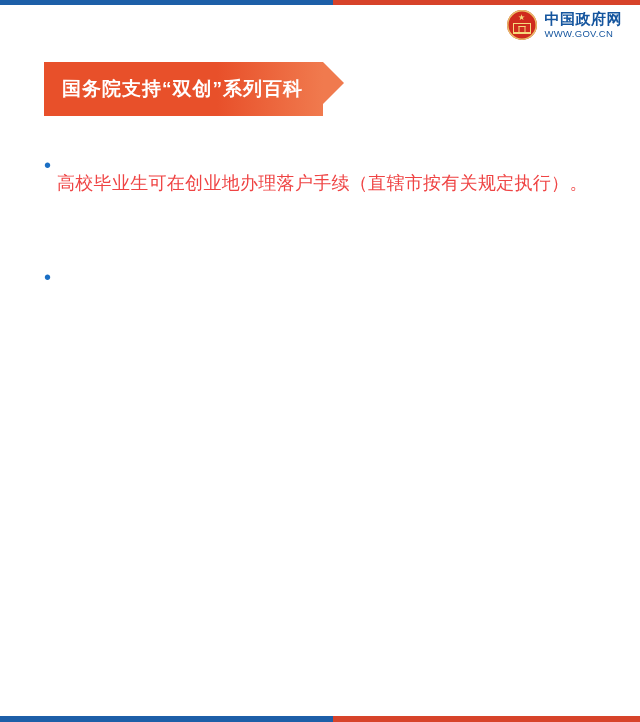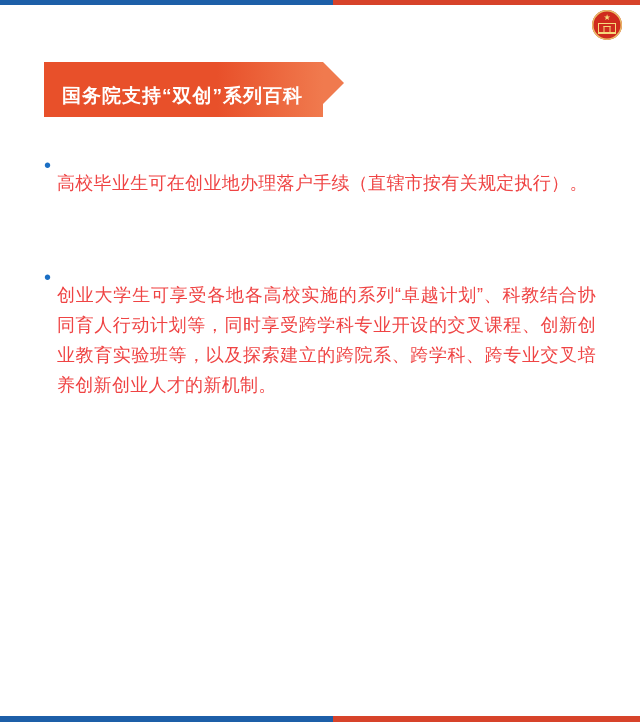--- a/index.html
+++ b/index.html
@@ -101,24 +101,24 @@
     color: #15559e;
     letter-spacing: 0.3px;
     margin-top: 3px;
   }
 
   
   .ribbon {
     position: absolute;
     top: 62px;
     left: 44px;
-    height: 42px;
+    height: 54px;
     display: flex;
     align-items: center;
-    padding: 13px 20px 0 18px;
+    padding: 0 20px 0 18px;
     background: linear-gradient(90deg, #e8502a 0%, #e8502a 62%, #f07a4e 100%);
     color: #ffffff;
     font-size: 19px;
     font-weight: bold;
     letter-spacing: 1px;
   }
   .ribbon:after {
     content: "";
     position: absolute;
     right: -21px;
@@ -194,39 +194,42 @@
 <div class="top-bar-wrap">
   <div class="bar-blue-left"></div>
   <div class="bar-red-right"></div>
 </div>
 
 <div class="header">
   <div class="emblem">
     <span class="star">★</span>
     <span class="gate"></span>
   </div>
+  <div class="logo-text">
+    <span class="logo-cn">中国政府网</span>
+    <span class="logo-url">WWW.GOV.CN</span>
+  </div>
 </div>
 
 <div class="ribbon">
   <span>国务院支持“双创”系列百科</span>
 </div>
 
 <div class="content">
 
   <div class="section">
     <div class="bullet-row">
       <span class="bullet-dot">•</span>
       <p class="bullet-text">高校毕业生可在创业地办理落户手续（直辖市按有关规定执行）。</p>
     </div>
   </div>
 
   <div class="section">
     <div class="bullet-row">
       <span class="bullet-dot">•</span>
-      <p class="bullet-text">创业大学生可享受各地各高校实施的系列“卓越计划”、科教结合协同育人行动计划等，同时享受跨学科专业开设的交叉课程、创新创业教育实验班等，以及探索建立的跨院系、跨学科、跨专业交叉培养创新创业人才的新机制。</p>
     </div>
   </div>
 
 </div>
 
 <div class="bottom-bar-wrap">
   <div class="bar-blue-bottom"></div>
   <div class="bar-red-bottom"></div>
 </div>
 

